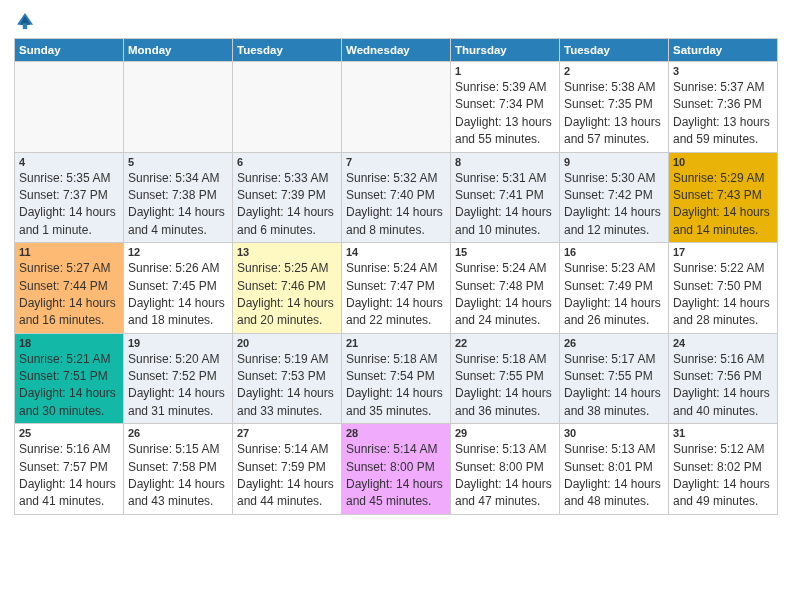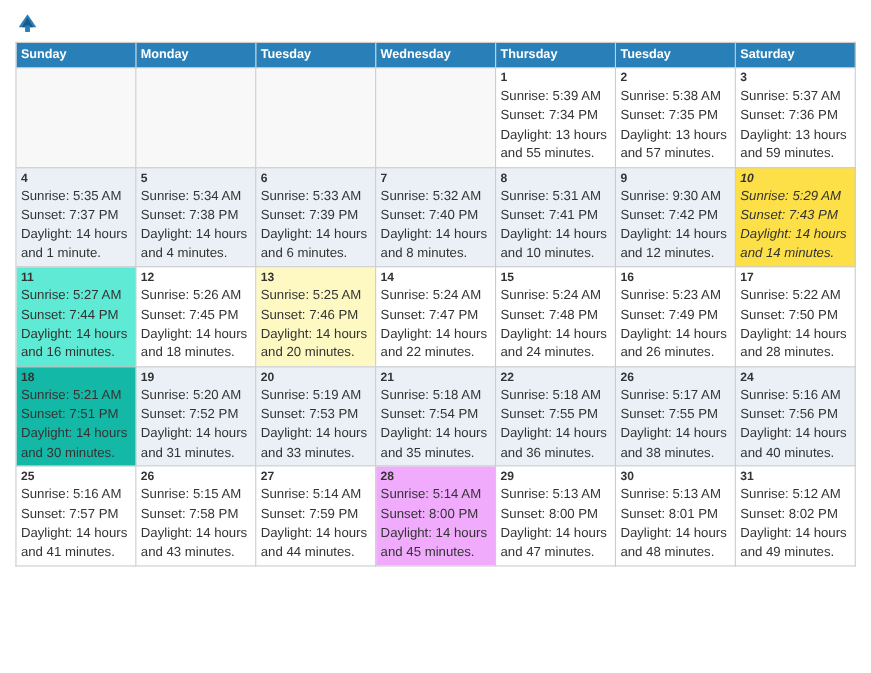--- a/index.html
+++ b/index.html
@@ -198,35 +198,35 @@
           </td>
           <td style="background: rgb(234, 240, 246);">
             <span class="day-num">8</span>
             <div class="day-info" style="white-space: pre-line;">Sunrise: 5:31 AM
 Sunset: 7:41 PM
 Daylight: 14 hours
 and 10 minutes.</div>
           </td>
           <td style="background: rgb(234, 240, 246);">
             <span class="day-num">9</span>
-            <div class="day-info" style="white-space: pre-line;">Sunrise: 9:30 AM
+            <div class="day-info" style="white-space: pre-line;">Sunrise: 5:30 AM
 Sunset: 7:42 PM
 Daylight: 14 hours
 and 12 minutes.</div>
           </td>
-          <td style="background: #fde047; font-style: italic;">
+          <td style="background: #eab308;">
             <span class="day-num">10</span>
             <div class="day-info" style="white-space: pre-line;">Sunrise: 5:29 AM
 Sunset: 7:43 PM
 Daylight: 14 hours
 and 14 minutes.</div>
           </td>
         </tr>
         <tr>
-          <td style="background: #5eead4;">
+          <td style="background: #fdba74;">
             <span class="day-num">11</span>
             <div class="day-info" style="white-space: pre-line;">Sunrise: 5:27 AM
 Sunset: 7:44 PM
 Daylight: 14 hours
 and 16 minutes.</div>
           </td>
           <td style="background: rgb(255, 255, 255);">
             <span class="day-num">12</span>
             <div class="day-info" style="white-space: pre-line;">Sunrise: 5:26 AM
 Sunset: 7:45 PM

